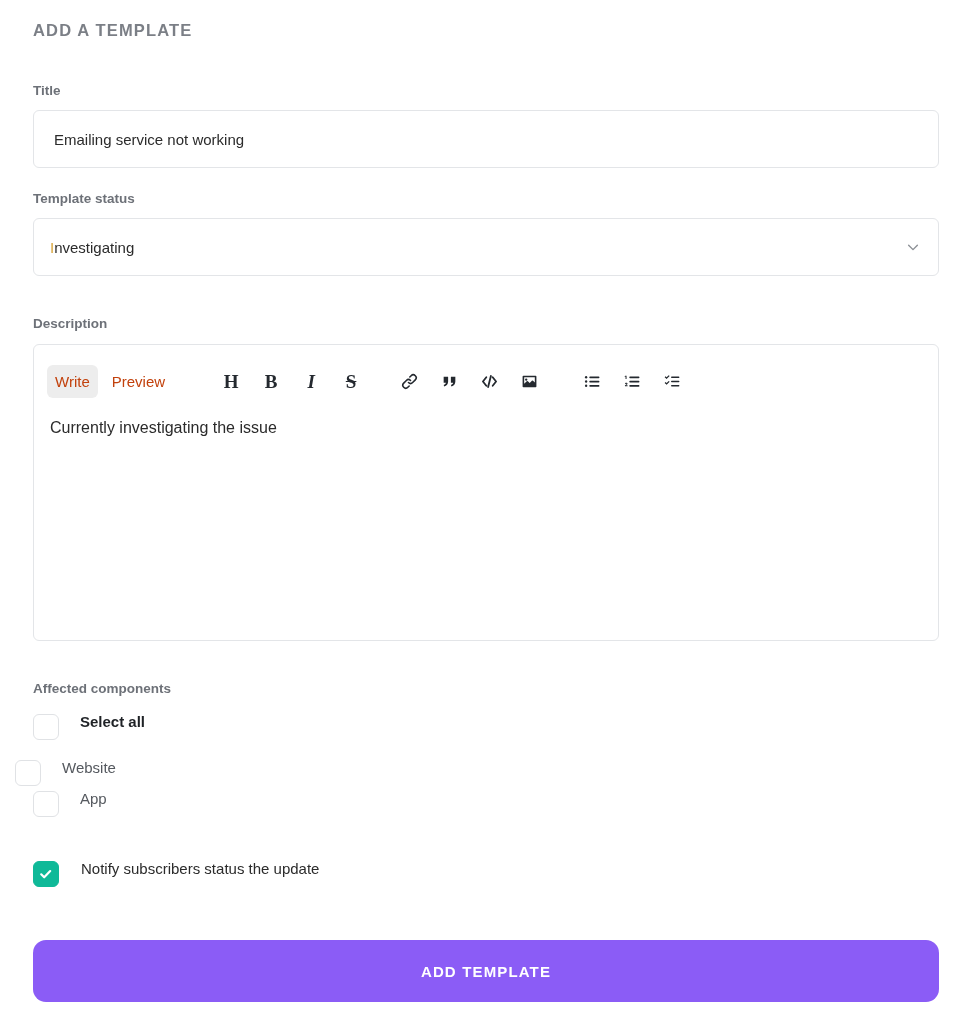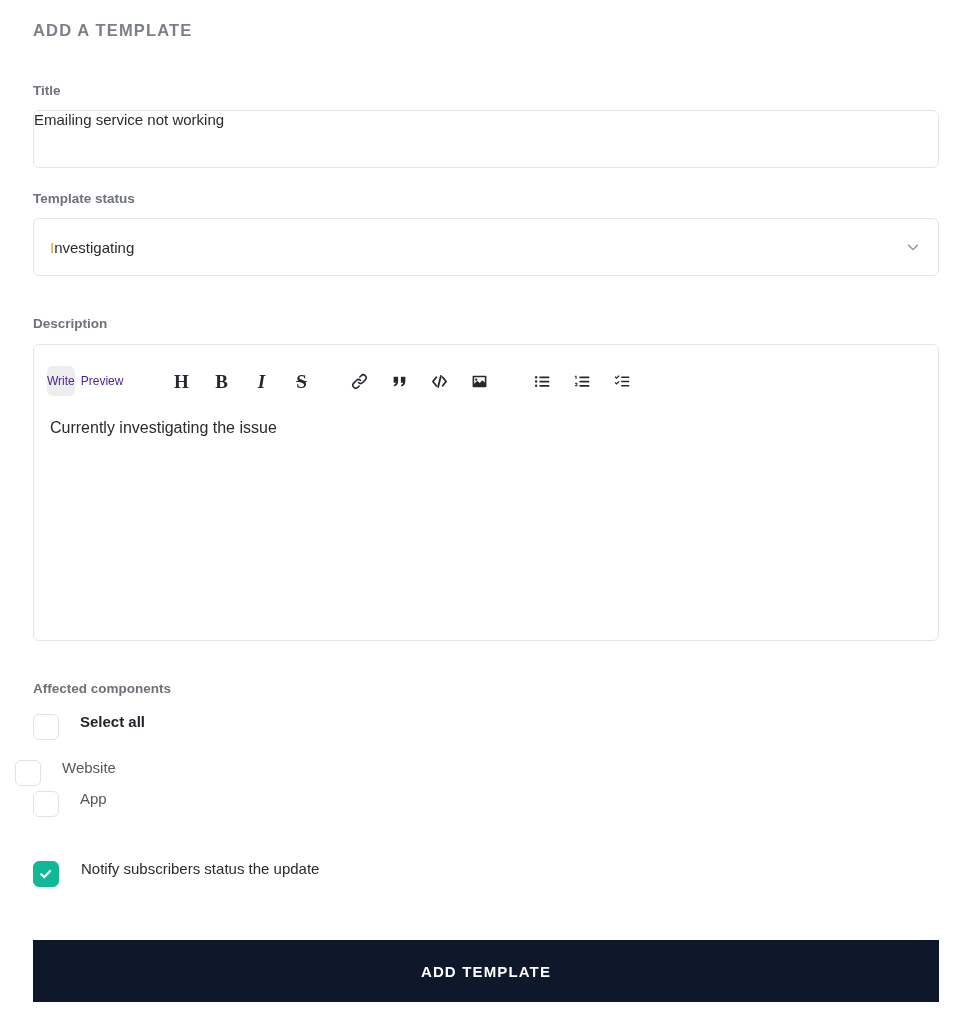--- a/index.html
+++ b/index.html
@@ -42,21 +42,22 @@
     line-height: 1.2;
   }
 
   .text-input {
     height: 58px;
     width: 100%;
     border: 1px solid #e3e5e8;
     border-radius: 6px;
     background: #fff;
     display: flex;
-    padding: 0 0;
+    align-items: center;
+    padding: 0 20px;
     font-size: 15px;
     color: #2b2b2b;
     font-family: "Liberation Sans", sans-serif;
   }
 
   .select-box {
     height: 58px;
     width: 100%;
     border: 1px solid #e3e5e8;
     border-radius: 6px;
@@ -91,23 +92,23 @@
     overflow: hidden;
     position: relative;
   }
   .editor-toolbar {
     display: flex;
     align-items: center;
     height: 72px;
     padding: 0 13px;
   }
   .tab {
-    font-size: 12px;
-    color: #4c1d95;
-    padding: 9px 0;
+    font-size: 15px;
+    color: #c2410c;
+    padding: 9px 8px;
     border-radius: 6px;
     cursor: pointer;
     line-height: 1;
     white-space: nowrap;
   }
   .tab.active {
     background: #ededed;
   }
   .tab-preview { margin-left: 6px; }
 
@@ -175,24 +176,24 @@
     line-height: 1;
   }
   .cb-label.strong { font-weight: 700; color: #1f2226; }
   .cb-label.muted  { font-weight: 400; color: #55595f; }
   .cb-label.plain  { font-weight: 400; color: #2b2b2b; margin-left: 22px; }
 
   
   .submit-btn {
     width: 100%;
     height: 62px;
-    background: #0f172a;
+    background: #8b5cf6;
     color: #ffffff;
     border: none;
-    border-radius: 0;
+    border-radius: 13px;
     font-family: "Liberation Sans", sans-serif;
     font-size: 15px;
     font-weight: 700;
     letter-spacing: 1.15px;
     text-transform: uppercase;
     cursor: pointer;
   }
 
   
   .pos { position: absolute; }

